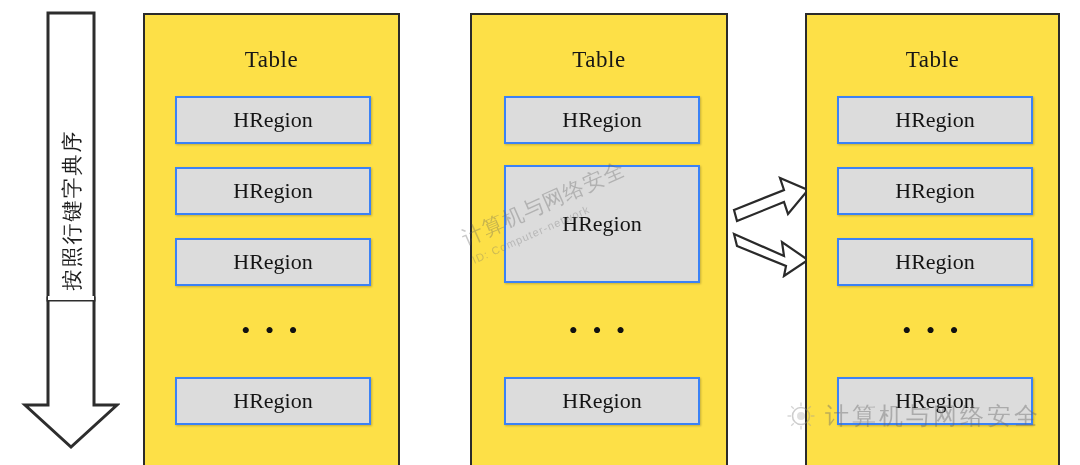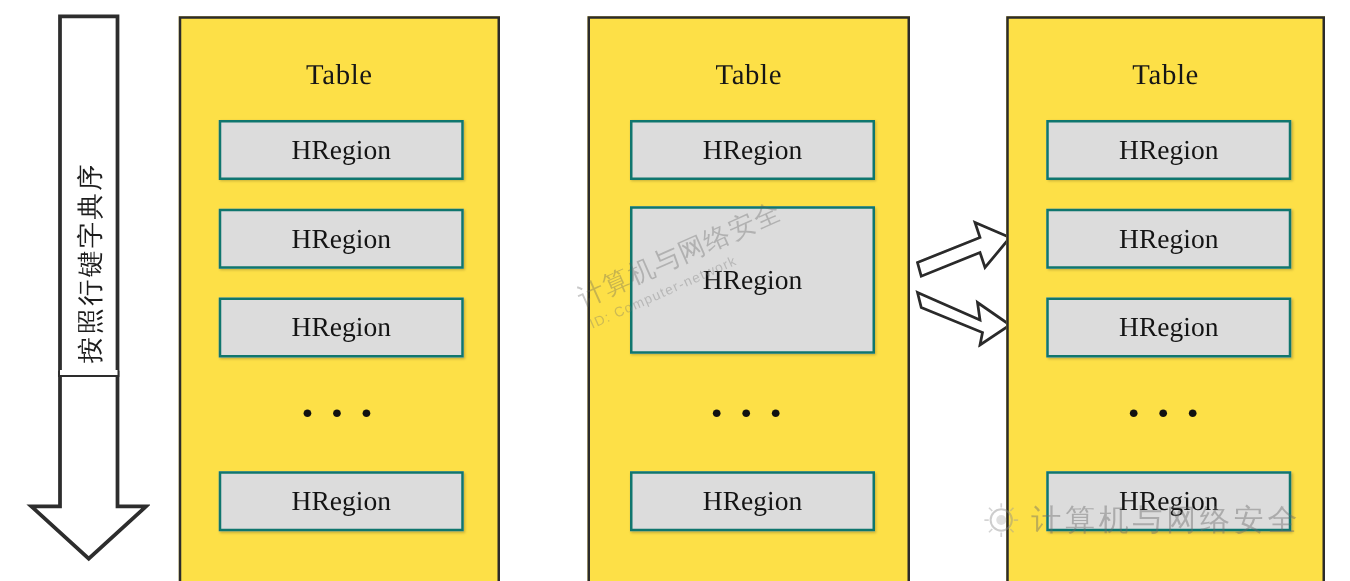--- a/index.html
+++ b/index.html
@@ -67,21 +67,21 @@
   .region-stack {
     position: absolute;
     left: 0;
     right: 0;
     top: 0;
     bottom: 0;
   }
   .hregion {
     position: absolute;
     background: #dcdcdc;
-    border: 2px solid #0f766e;
+    border: 2px solid #3b82f6;
     box-sizing: border-box;
     display: flex;
     align-items: center;
     justify-content: center;
     font-size: 22px;
     color: #141414;
     box-shadow: 1px 1px 2px rgba(0,0,0,0.22);
   }
   .ellipsis {
     position: absolute;

